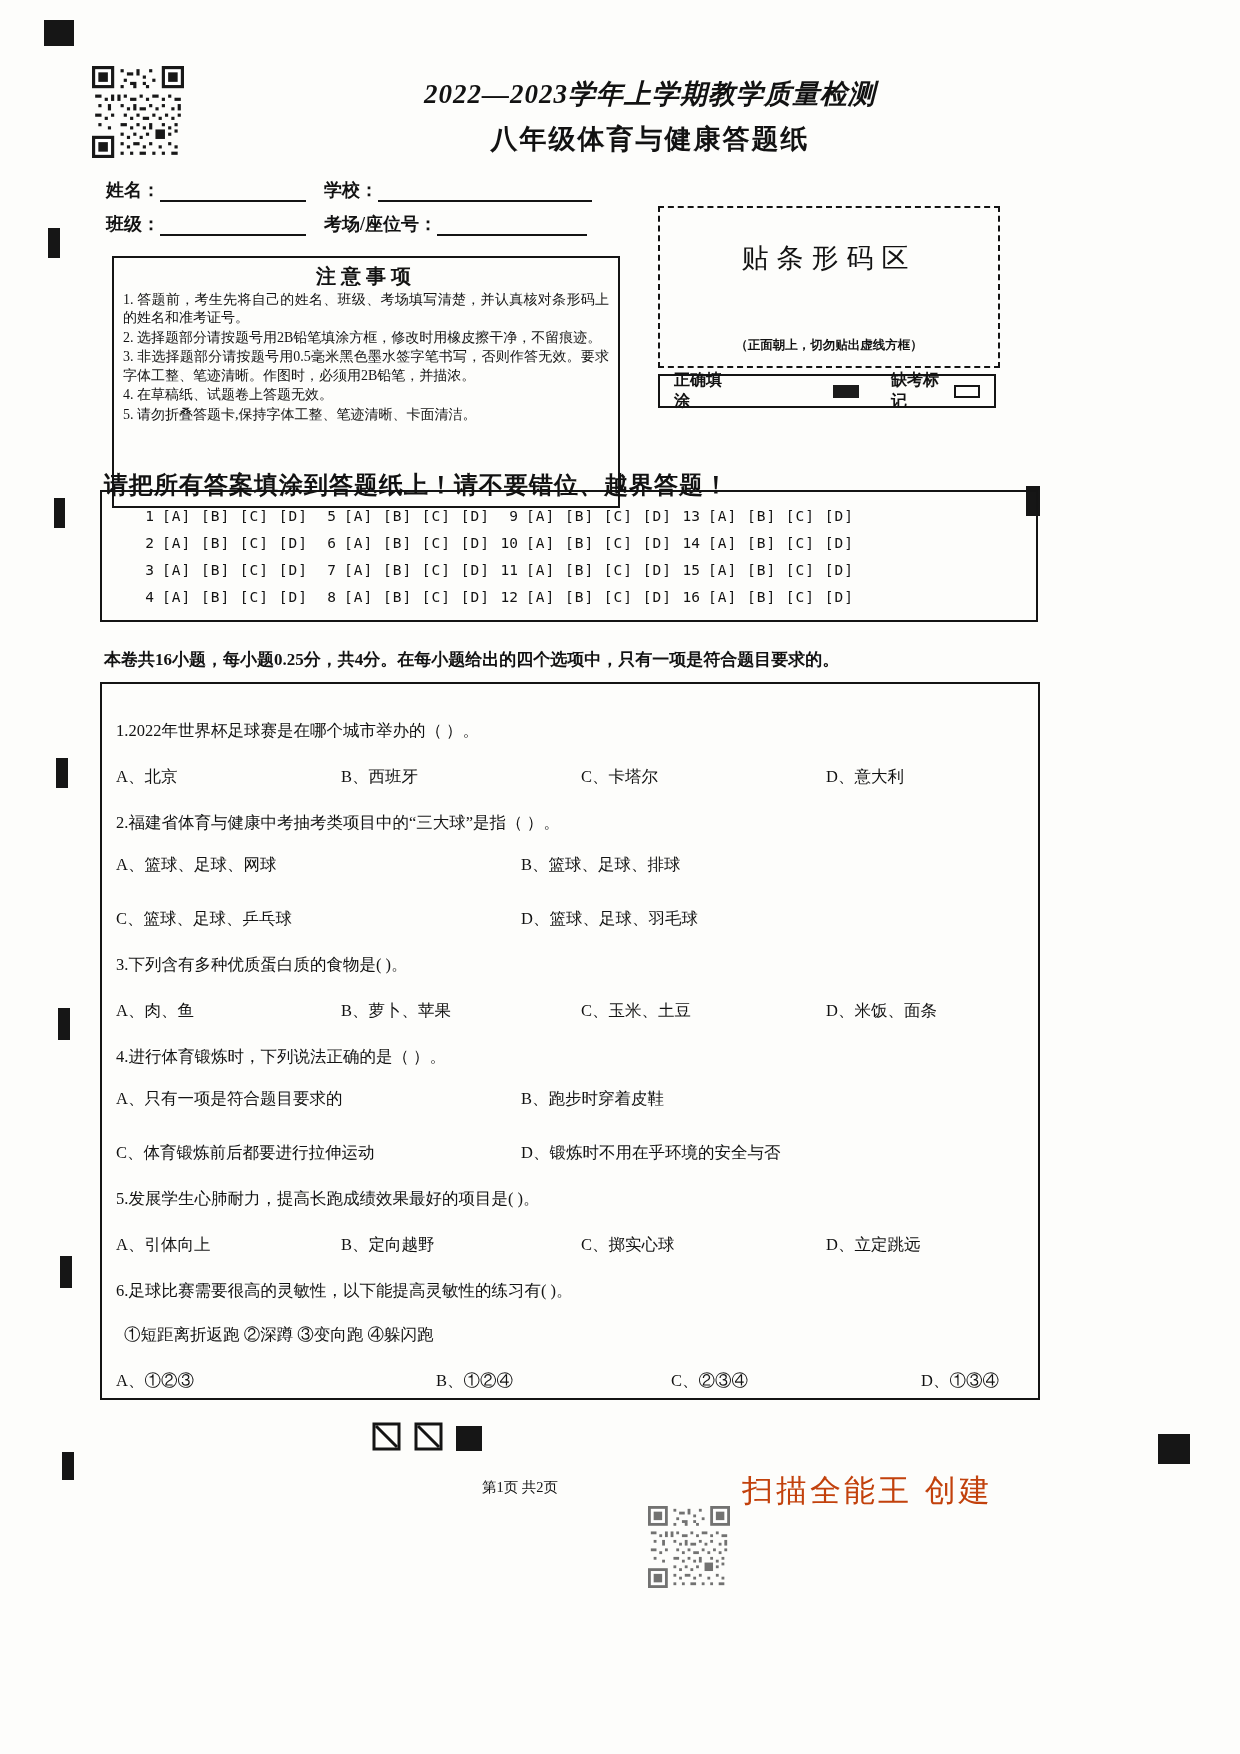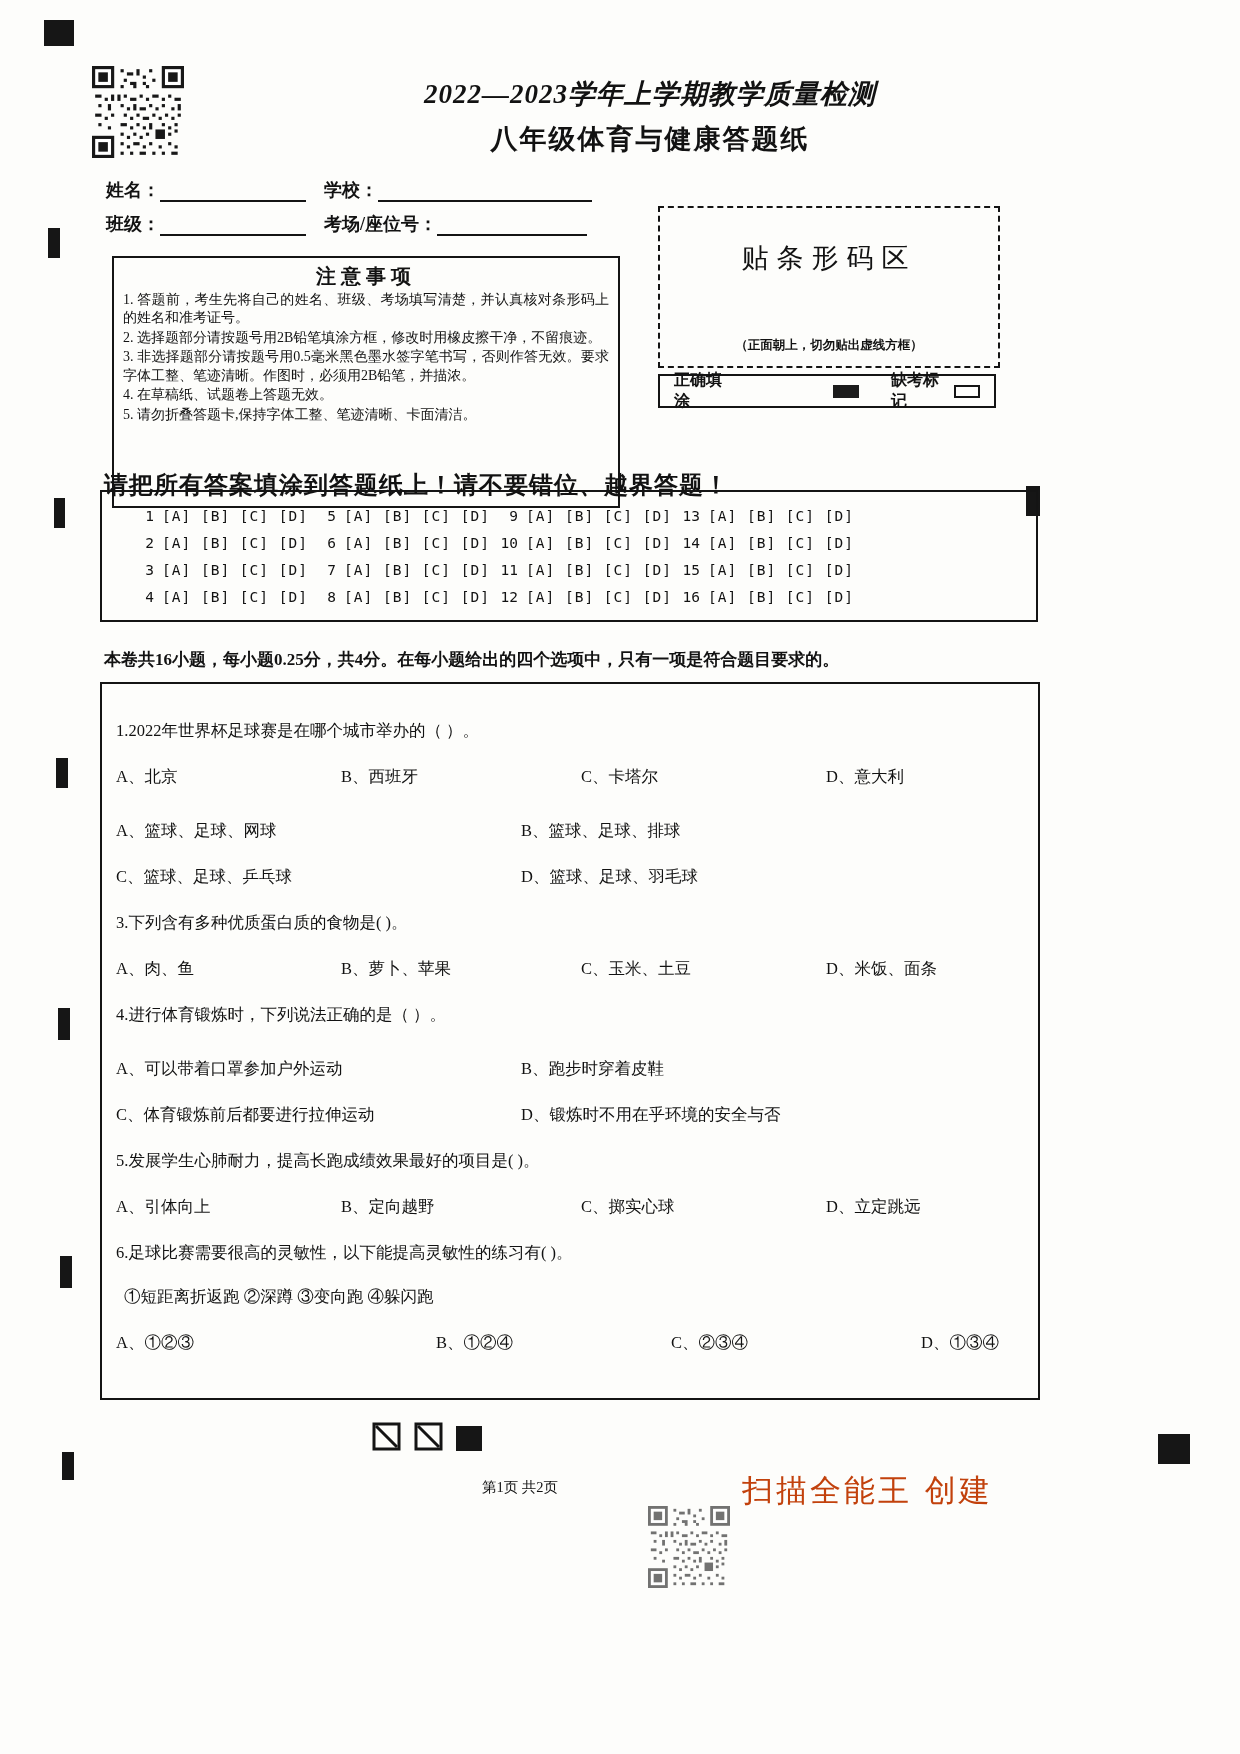--- a/index.html
+++ b/index.html
@@ -41,21 +41,21 @@
   .qn{display:inline-block;width:22px;text-align:right;}
   .qo{margin-left:8px;letter-spacing:1px;}
   .section-note{position:absolute;left:104px;top:648px;width:940px;font-size:17px;font-weight:bold;}
   
   .qbox{position:absolute;left:100px;top:682px;width:940px;height:718px;border:2px solid #141414;
     box-sizing:border-box;padding:16px 14px 0 14px;font-size:16.5px;overflow:hidden;}
   .stem{margin-top:24px;}
   .stem.first{margin-top:20px;}
   .opts4{display:grid;grid-template-columns:225px 240px 245px 1fr;margin-top:24px;}
   .opts4b{display:grid;grid-template-columns:320px 235px 250px 1fr;margin-top:24px;}
-  .opts2{display:grid;grid-template-columns:405px 1fr;row-gap:24px;margin-top:32px;}
+  .opts2{display:grid;grid-template-columns:405px 1fr;row-gap:32px;margin-top:20px;}
   .sub{margin-top:22px;padding-left:8px;}
   
   .bottom-sym{position:absolute;top:1422px;color:#141414;}
   .footer-page{position:absolute;left:0;right:200px;top:1478px;text-align:center;font-size:14.5px;}
   .watermark{position:absolute;left:742px;top:1470px;font-family:"DejaVu Sans", sans-serif;
     font-size:31px;color:#c2410c;letter-spacing:3px;}
 </style>
 </head>
 <body>
 
@@ -247,38 +247,39 @@
   <div class="qbox">
 
     <div class="stem first">1.2022年世界杯足球赛是在哪个城市举办的（ ）。</div>
     <div class="opts4">
       <span>A、北京</span>
       <span>B、西班牙</span>
       <span>C、卡塔尔</span>
       <span>D、意大利</span>
     </div>
 
+    <div class="stem">2.福建省体育与健康中考抽考类项目中的“三大球”是指（  ）。</div>
     <div class="opts2">
       <span>A、篮球、足球、网球</span>
       <span>B、篮球、足球、排球</span>
       <span>C、篮球、足球、乒乓球</span>
       <span>D、篮球、足球、羽毛球</span>
     </div>
 
     <div class="stem">3.下列含有多种优质蛋白质的食物是(  )。</div>
     <div class="opts4">
       <span>A、肉、鱼</span>
       <span>B、萝卜、苹果</span>
       <span>C、玉米、土豆</span>
       <span>D、米饭、面条</span>
     </div>
 
     <div class="stem">4.进行体育锻炼时，下列说法正确的是（ ）。</div>
     <div class="opts2">
-      <span>A、可以带着口罩参加户外运动</span>
+      <span>A、只有一项是符合题目要求的</span>
       <span>B、跑步时穿着皮鞋</span>
       <span>C、体育锻炼前后都要进行拉伸运动</span>
       <span>D、锻炼时不用在乎环境的安全与否</span>
     </div>
 
     <div class="stem">5.发展学生心肺耐力，提高长跑成绩效果最好的项目是(  )。</div>
     <div class="opts4">
       <span>A、引体向上</span>
       <span>B、定向越野</span>
       <span>C、掷实心球</span>

